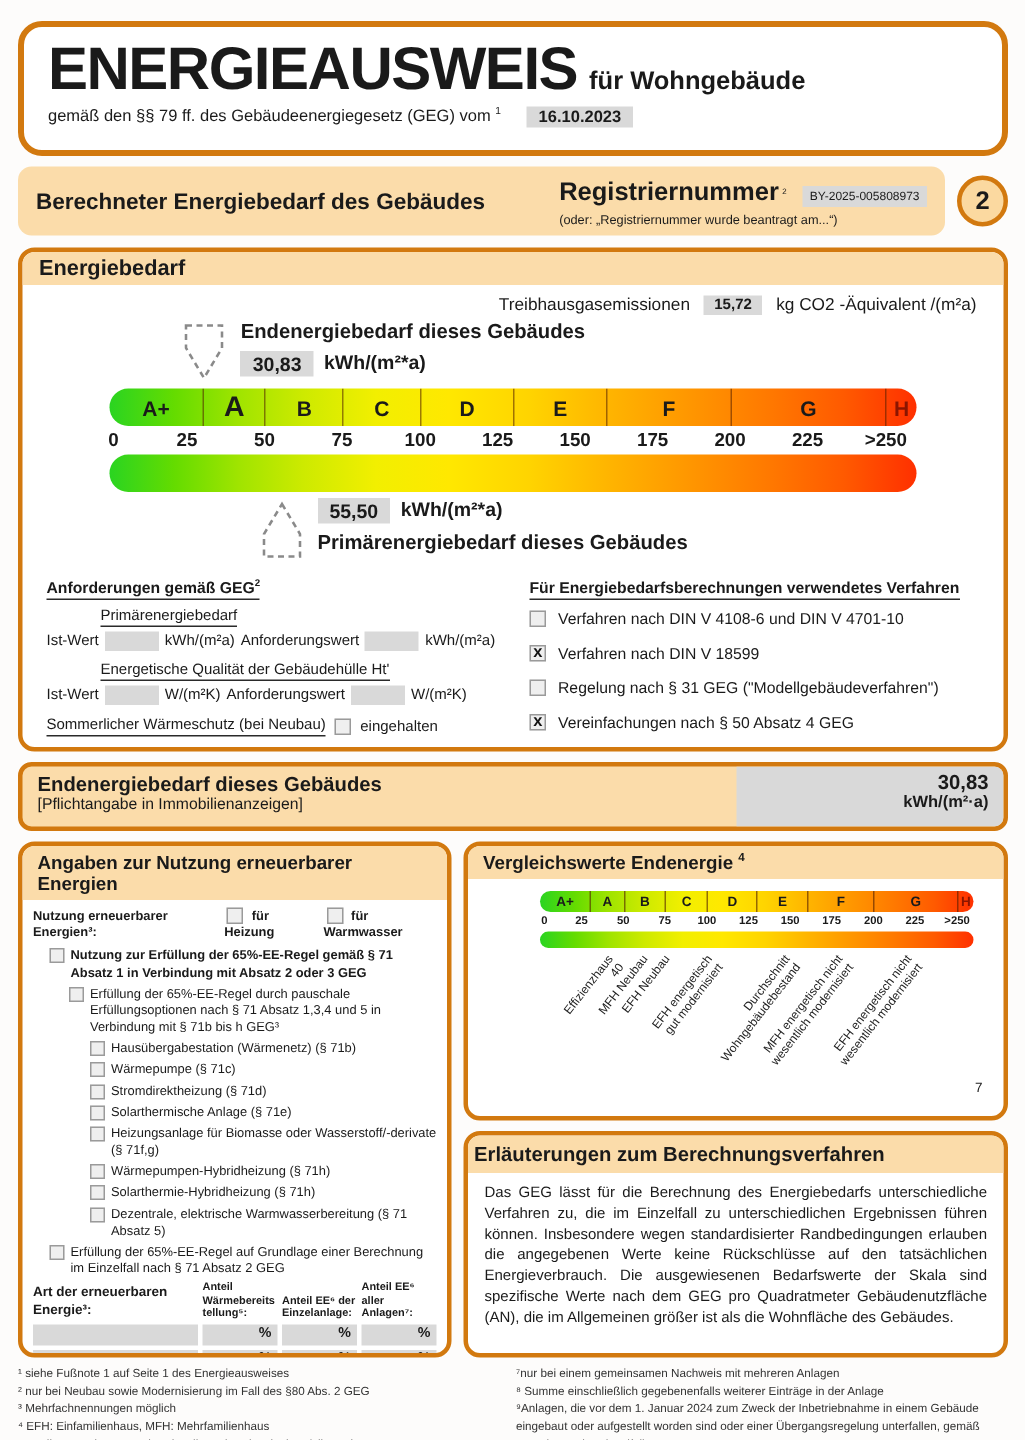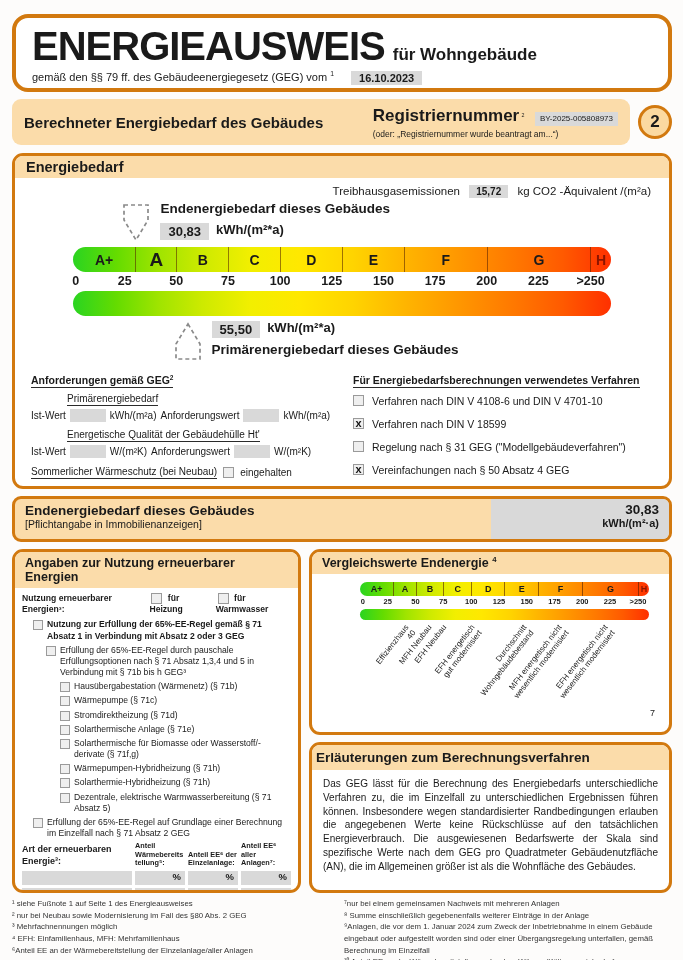--- a/index.html
+++ b/index.html
@@ -5,21 +5,21 @@
   html,body{margin:0;padding:0;background:#e8e6e4;}
   .page{width:683px;height:960px;box-sizing:border-box;background:#fdfcfb;position:relative;
         font-family:"Liberation Sans",sans-serif;color:#1a1a1a;padding:14px 11px 0 12px;overflow:hidden;}
   .sup{font-size:62%;vertical-align:super;line-height:0;}
   .graybox{display:inline-block;background:#d9d9d9;vertical-align:middle;}
   .ibox{display:inline-block;background:#d9d9d9;height:13px;vertical-align:middle;}
   .cb{display:inline-block;width:9px;height:9px;border:1px solid #9a9a9a;background:#efefef;
       vertical-align:middle;font:bold 11px/9px "Liberation Sans",sans-serif;color:#111;text-align:center;flex:0 0 auto;}
   .ul{border-bottom:1px solid #2a2a2a;padding-bottom:1px;}
   
-  .titlebox{border:4px solid #d2790f;border-radius:16px;padding:6px 16px 8px 16px;height:78px;box-sizing:border-box;background:#fff;}
+  .titlebox{border:4px solid #d2790f;border-radius:16px;padding:6px 16px 8px 16px;height:90px;box-sizing:border-box;background:#fff;}
   .t-big{font-size:40px;font-weight:bold;letter-spacing:-1px;}
   .t-suffix{font-size:17px;font-weight:bold;margin-left:8px;}
   .t-law{font-size:11px;margin-top:2px;}
   .t-law .graybox{font-size:11px;font-weight:bold;padding:1px 8px;margin-left:14px;}
   
   .hdr-row{display:flex;align-items:center;margin-top:7px;height:46px;}
   .hdr-bar{flex:1;background:#fbdcaa;border-radius:9px;height:100%;box-sizing:border-box;
            display:flex;align-items:center;justify-content:space-between;padding:2px 12px;}
   .hdr-title{font-size:15px;font-weight:bold;}
   .hdr-reg{font-size:8.5px;line-height:1.5;}
@@ -301,21 +301,21 @@
         <div class="rn-line ind3">
             <span class="cb"></span>
             <span>Stromdirektheizung (§ 71d)</span>
           </div>
         <div class="rn-line ind3">
             <span class="cb"></span>
             <span>Solarthermische Anlage (§ 71e)</span>
           </div>
         <div class="rn-line ind3">
             <span class="cb"></span>
-            <span>Solarthermische für Biomasse oder Wasserstoff/-derivate (§ 71f,g)</span>
+            <span>Heizungsanlage für Biomasse oder Wasserstoff/-derivate (§ 71f,g)</span>
           </div>
         <div class="rn-line ind3">
             <span class="cb"></span>
             <span>Wärmepumpen-Hybridheizung (§ 71h)</span>
           </div>
         <div class="rn-line ind3">
             <span class="cb"></span>
             <span>Solarthermie-Hybridheizung (§ 71h)</span>
           </div>
         <div class="rn-line ind3">

